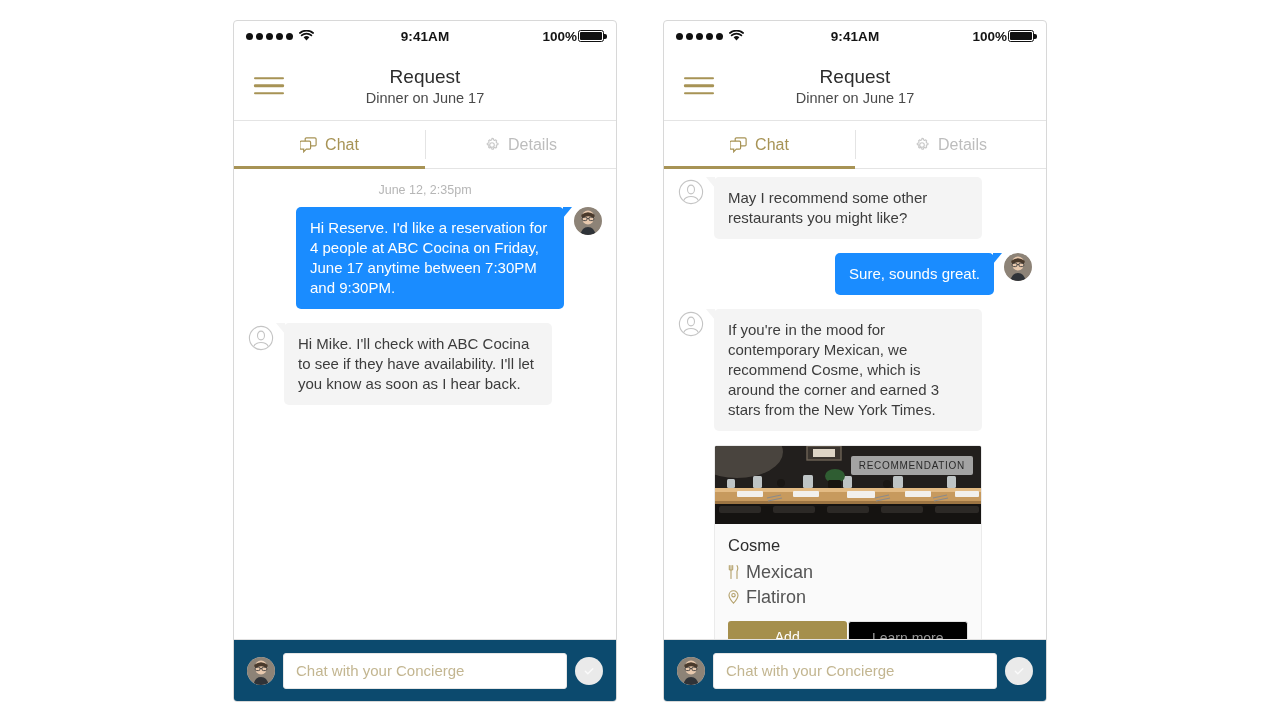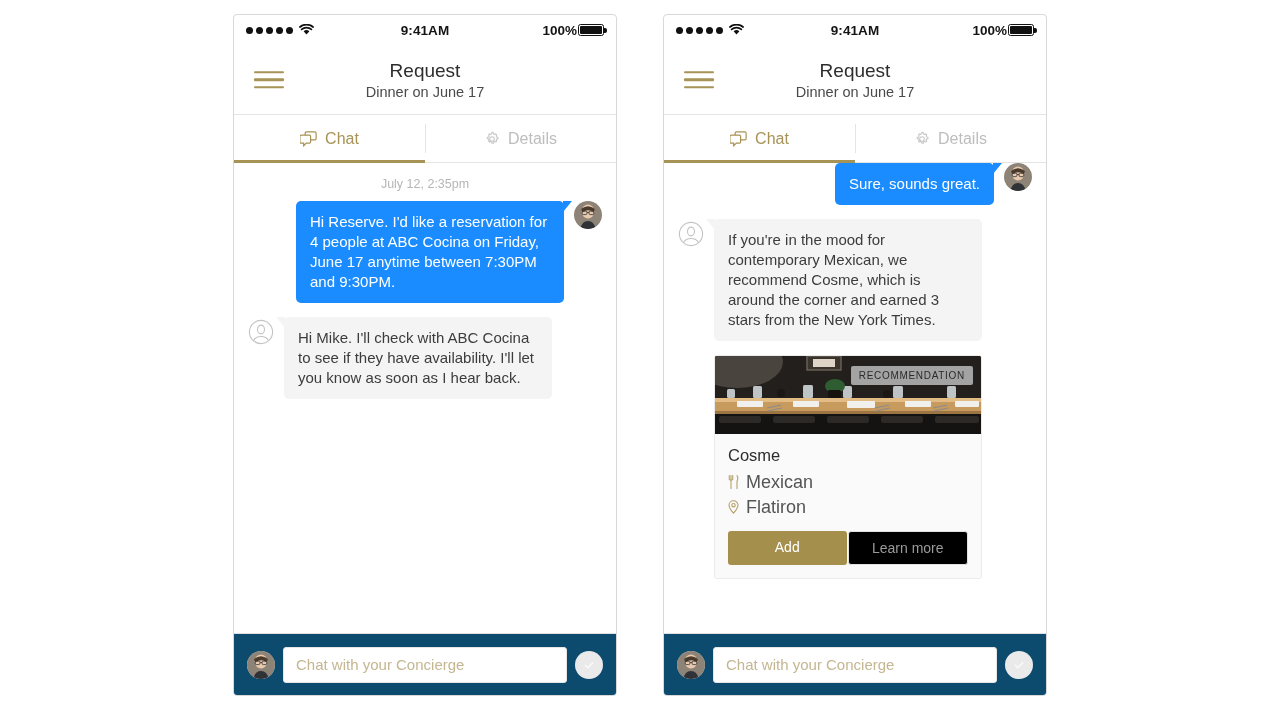--- a/index.html
+++ b/index.html
@@ -5,21 +5,21 @@
   * { box-sizing: border-box; margin: 0; padding: 0; }
   html, body {
     width: 1280px; height: 720px;
     background: #ffffff;
     font-family: "Liberation Sans", sans-serif;
     overflow: hidden;
   }
   .stage { position: relative; width: 1280px; height: 720px; }
 
   .phone {
-    position: absolute; top: 14px; width: 384px; height: 682px;
+    position: absolute; top: 20px; width: 384px; height: 682px;
     background: #ffffff;
     border: 1px solid #d8d8d8;
     border-radius: 4px;
     overflow: hidden;
     display: flex; flex-direction: column;
   }
   .phone.left  { left: 233px; }
   .phone.right { left: 663px; }
 
   
@@ -175,21 +175,21 @@
       <div class="tab inactive">
         <svg width="16" height="16" viewBox="0 0 16 16">
           <path d="M8 1.2 l1.3 0.35 0.25 1.25 1.05 0.6 1.15-0.55 0.95 0.95 -0.55 1.15 0.6 1.05 1.25 0.25 0 1.35 -1.25 0.25 -0.6 1.05 0.55 1.15 -0.95 0.95 -1.15-0.55 -1.05 0.6 -0.25 1.25 -1.35 0 -0.25-1.25 -1.05-0.6 -1.15 0.55 -0.95-0.95 0.55-1.15 -0.6-1.05 -1.25-0.25 0-1.35 1.25-0.25 0.6-1.05 -0.55-1.15 0.95-0.95 1.15 0.55 1.05-0.6 0.25-1.25 z" fill="none" stroke="#c8c8c8" stroke-width="1.1" stroke-linejoin="round"></path>
           <circle cx="8" cy="8" r="2.3" fill="none" stroke="#c8c8c8" stroke-width="1.1"></circle>
         </svg>
         <span>Details</span>
       </div>
     </div>
 
     <div class="chat">
-      <div class="timestamp">July 12, 2:35pm</div>
+      <div class="timestamp">June 12, 2:35pm</div>
 
       <div class="row out">
         <div class="bubble out">Hi Reserve. I'd like a reservation for 4 people at ABC Cocina on Friday, June 17 anytime between 7:30PM and 9:30PM.</div>
         <div class="avatar-photo">
           <svg width="28" height="28" viewBox="0 0 28 28">
             <defs>
                 <clipPath id="ca1">
                   <circle cx="14" cy="14" r="14"></circle>
                 </clipPath>
               </defs>
@@ -291,20 +291,28 @@
       <div class="tab inactive">
         <svg width="16" height="16" viewBox="0 0 16 16">
           <path d="M8 1.2 l1.3 0.35 0.25 1.25 1.05 0.6 1.15-0.55 0.95 0.95 -0.55 1.15 0.6 1.05 1.25 0.25 0 1.35 -1.25 0.25 -0.6 1.05 0.55 1.15 -0.95 0.95 -1.15-0.55 -1.05 0.6 -0.25 1.25 -1.35 0 -0.25-1.25 -1.05-0.6 -1.15 0.55 -0.95-0.95 0.55-1.15 -0.6-1.05 -1.25-0.25 0-1.35 1.25-0.25 0.6-1.05 -0.55-1.15 0.95-0.95 1.15 0.55 1.05-0.6 0.25-1.25 z" fill="none" stroke="#c8c8c8" stroke-width="1.1" stroke-linejoin="round"></path>
           <circle cx="8" cy="8" r="2.3" fill="none" stroke="#c8c8c8" stroke-width="1.1"></circle>
         </svg>
         <span>Details</span>
       </div>
     </div>
 
     <div class="chat">
+      <div class="row in" style="margin-top:8px">
+        <svg class="avatar-agent" viewBox="0 0 26 26">
+          <circle cx="13" cy="13" r="11.6" fill="none" stroke="#c4c4c4" stroke-width="1.1"></circle>
+          <ellipse cx="13" cy="10.5" rx="3.5" ry="4.4" fill="none" stroke="#c4c4c4" stroke-width="1.1"></ellipse>
+          <path d="M5.7 21.4 a7.8 6 0 0 1 14.6 0" fill="none" stroke="#c4c4c4" stroke-width="1.1"></path>
+        </svg>
+        <div class="bubble in">May I recommend some other restaurants you might like?</div>
+      </div>
 
       <div class="row out">
         <div class="bubble out">Sure, sounds great.</div>
         <div class="avatar-photo">
           <svg width="28" height="28" viewBox="0 0 28 28">
             <defs>
                 <clipPath id="ca3">
                   <circle cx="14" cy="14" r="14"></circle>
                 </clipPath>
               </defs>

